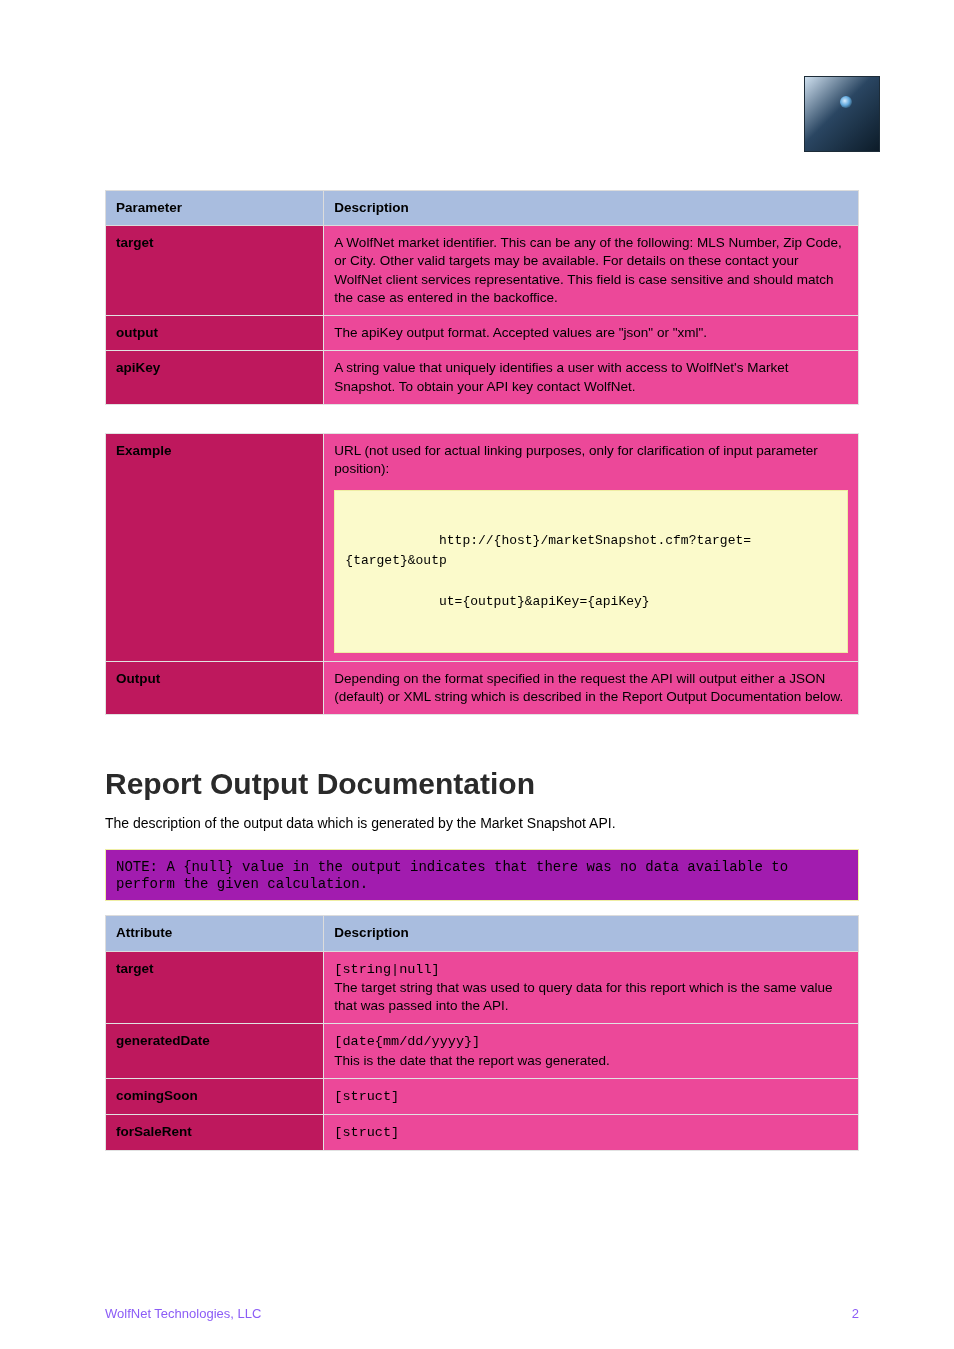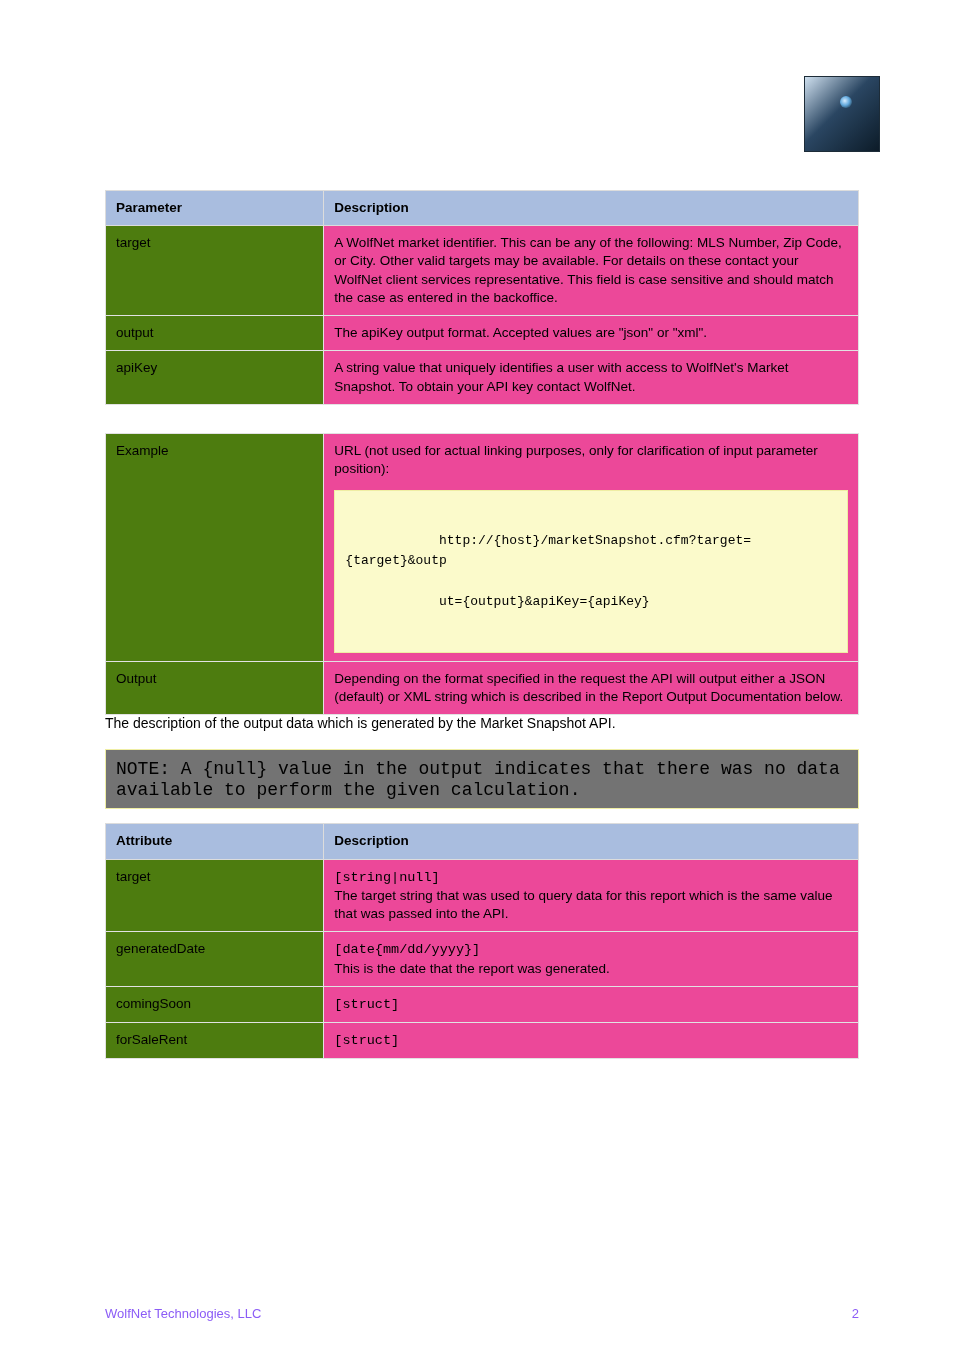--- a/index.html
+++ b/index.html
@@ -55,23 +55,23 @@
     border: 1px solid #dcdcdc;
     vertical-align: top;
   }
   table.api td {
     border: 1px solid #e2e2e2;
     padding: 8px 10px;
     vertical-align: top;
     background: #ec4899;
   }
   table.api td.k {
-    background: #4d7c0f;
+    background: #be185d;
     width: 29%;
-    font-weight: normal;
+    font-weight: bold;
   }
   .block-gap { height: 28px; }
   .codebox {
     background: #fbfacb;
     border: 1px solid #efeea4;
     font-family: "Courier New", monospace;
     font-size: 13px;
     padding: 20px 10px;
     white-space: pre-wrap;
     line-height: 1.55;
@@ -81,23 +81,23 @@
     font-size: 30px;
     font-weight: bold;
     color: #2a2a2a;
     margin: 52px 0 14px 0;
   }
   .section-desc {
     font-size: 14px;
     margin-bottom: 18px;
   }
   .hl-note {
-    background: #737373;
+    background: #a21caf;
     border: 1px solid #efeea4;
-    font-size: 18px;
+    font-size: 14px;
     padding: 8px 10px;
     margin-bottom: 14px;
   }
   .mono { font-family: "Courier New", monospace; }
   .footer {
     position: absolute;
     bottom: 28px;
     left: 105px;
     right: 95px;
     display: flex;
@@ -155,20 +155,21 @@
           </div>
         </td>
       </tr>
       <tr>
         <td class="k">Output</td>
         <td>Depending on the format specified in the request the API will output either a JSON (default) or XML string which is described in the Report Output Documentation below.</td>
       </tr>
     </tbody>
   </table>
 
+  <div class="section">Report Output Documentation</div>
   <div class="section-desc">The description of the output data which is generated by the Market Snapshot API.</div>
   <div class="hl-note">
     <span class="mono">NOTE: A {null} value in the output indicates that there was no data available to perform the given calculation.</span>
   </div>
 
   <table class="api">
     <thead>
       <tr>
         <th>Attribute</th>
         <th>Description</th>

